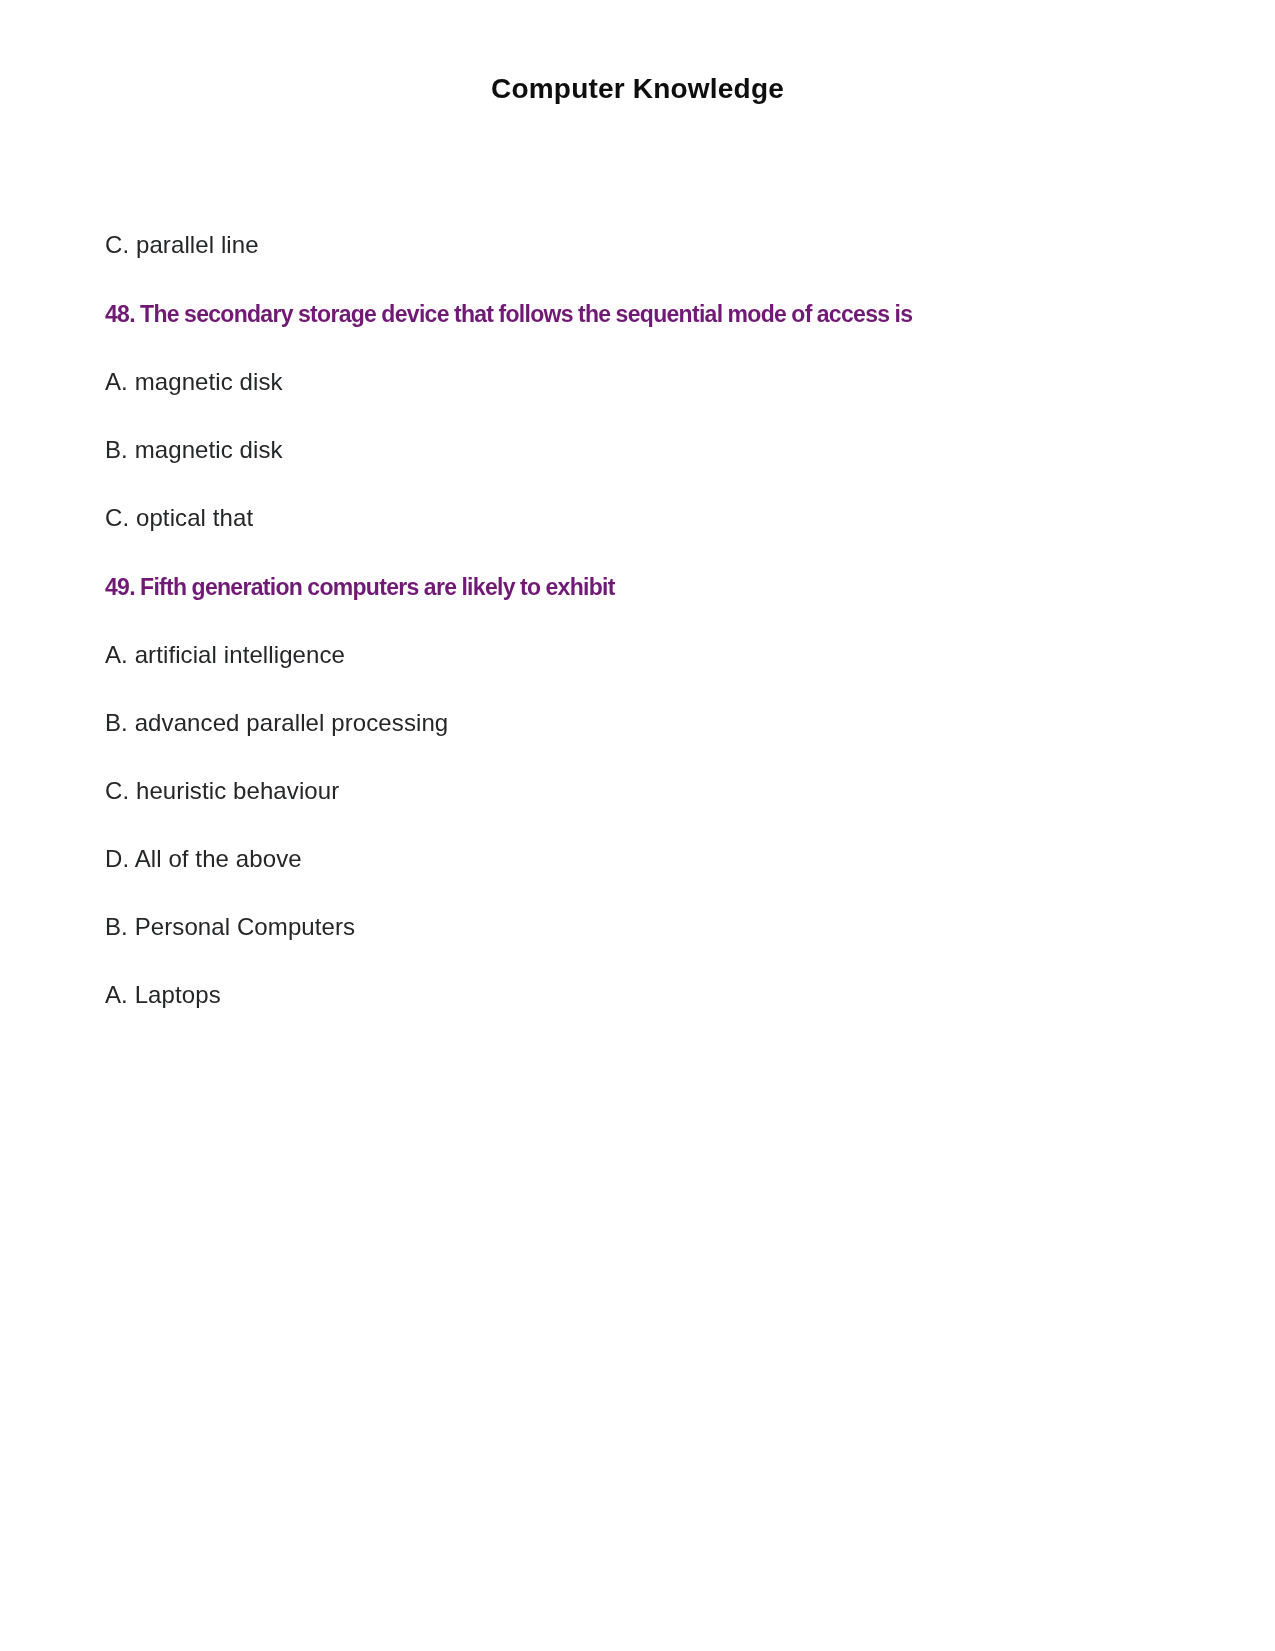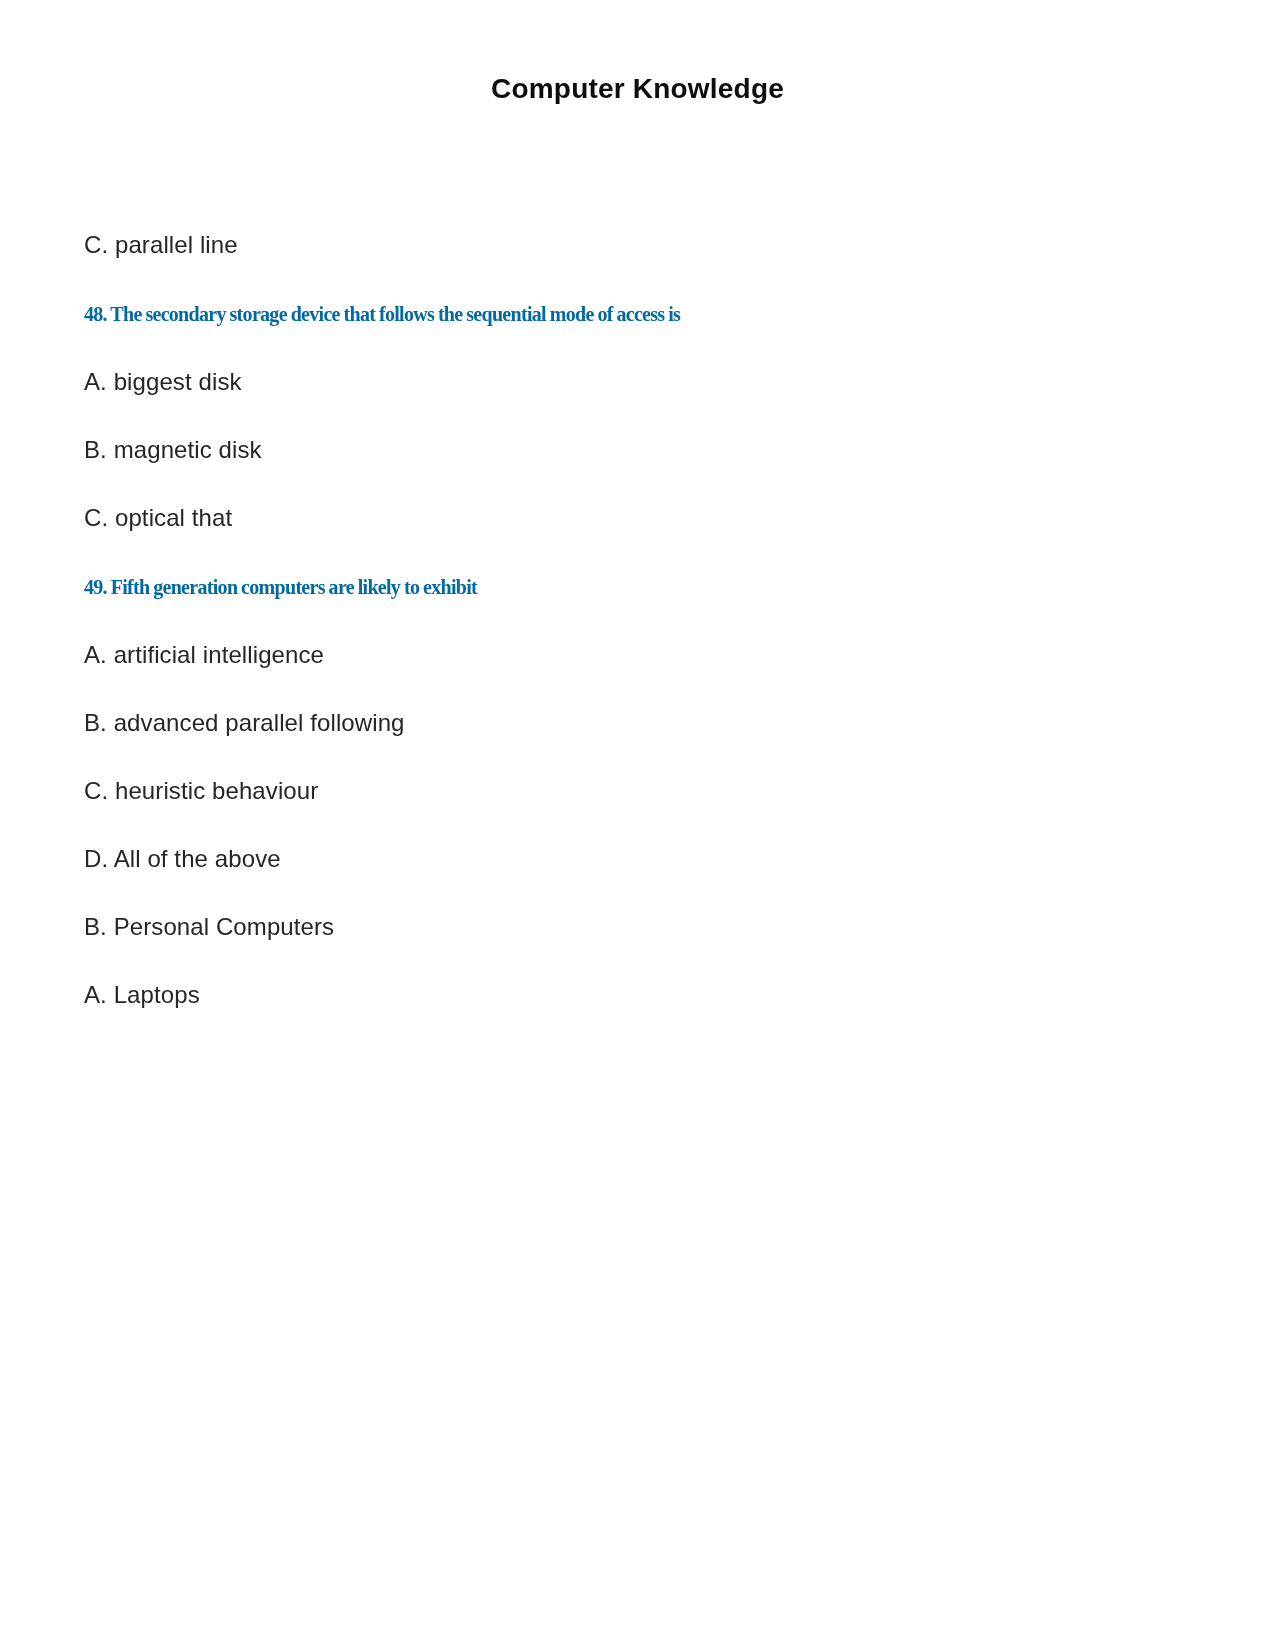--- a/index.html
+++ b/index.html
@@ -19,69 +19,68 @@
   .doc-title {
     margin: 70px 0 12px 0;
     text-align: center;
     font-size: 28px;
     line-height: 38px;
     font-weight: 700;
     color: #0e0e0e;
     letter-spacing: 0.2px;
   }
   .doc-body {
-    padding: 0 84px;
+    padding: 0 105px;
   }
   .para {
     font-size: 24px;
     line-height: 38px;
     margin: 0 0 30px 0;
     color: #252628;
     font-weight: 400;
     letter-spacing: 0.1px;
   }
   .para.first {
     margin-top: 118px;
   }
   .question {
-    font-size: 20px;
+    font-size: 23px;
     font-weight: 700;
-    color: #0369a1;
+    color: #701a75;
     letter-spacing: -0.7px;
     word-spacing: -0.5px;
     margin-top: 31px;
-    font-family: Liberation Serif, serif;
   }
 </style>
 </head>
 <body>
 
 <div class="page">
 
   <h1 class="doc-title">Computer Knowledge</h1>
 
   <div class="doc-body">
 
     <p class="para first">C. parallel line</p>
 
 
     <p class="para question">48. The secondary storage device that follows the sequential mode of access is</p>
 
-    <p class="para">A. biggest disk</p>
+    <p class="para">A. magnetic disk</p>
 
     <p class="para">B. magnetic disk</p>
 
     <p class="para">C. optical that</p>
 
 
     <p class="para question">49. Fifth generation computers are likely to exhibit</p>
 
     <p class="para">A. artificial intelligence</p>
 
-    <p class="para">B. advanced parallel following</p>
+    <p class="para">B. advanced parallel processing</p>
 
     <p class="para">C. heuristic behaviour</p>
 
     <p class="para">D. All of the above</p>
 
 
     <p class="para">B. Personal Computers</p>
 
     <p class="para">A. Laptops</p>
 

